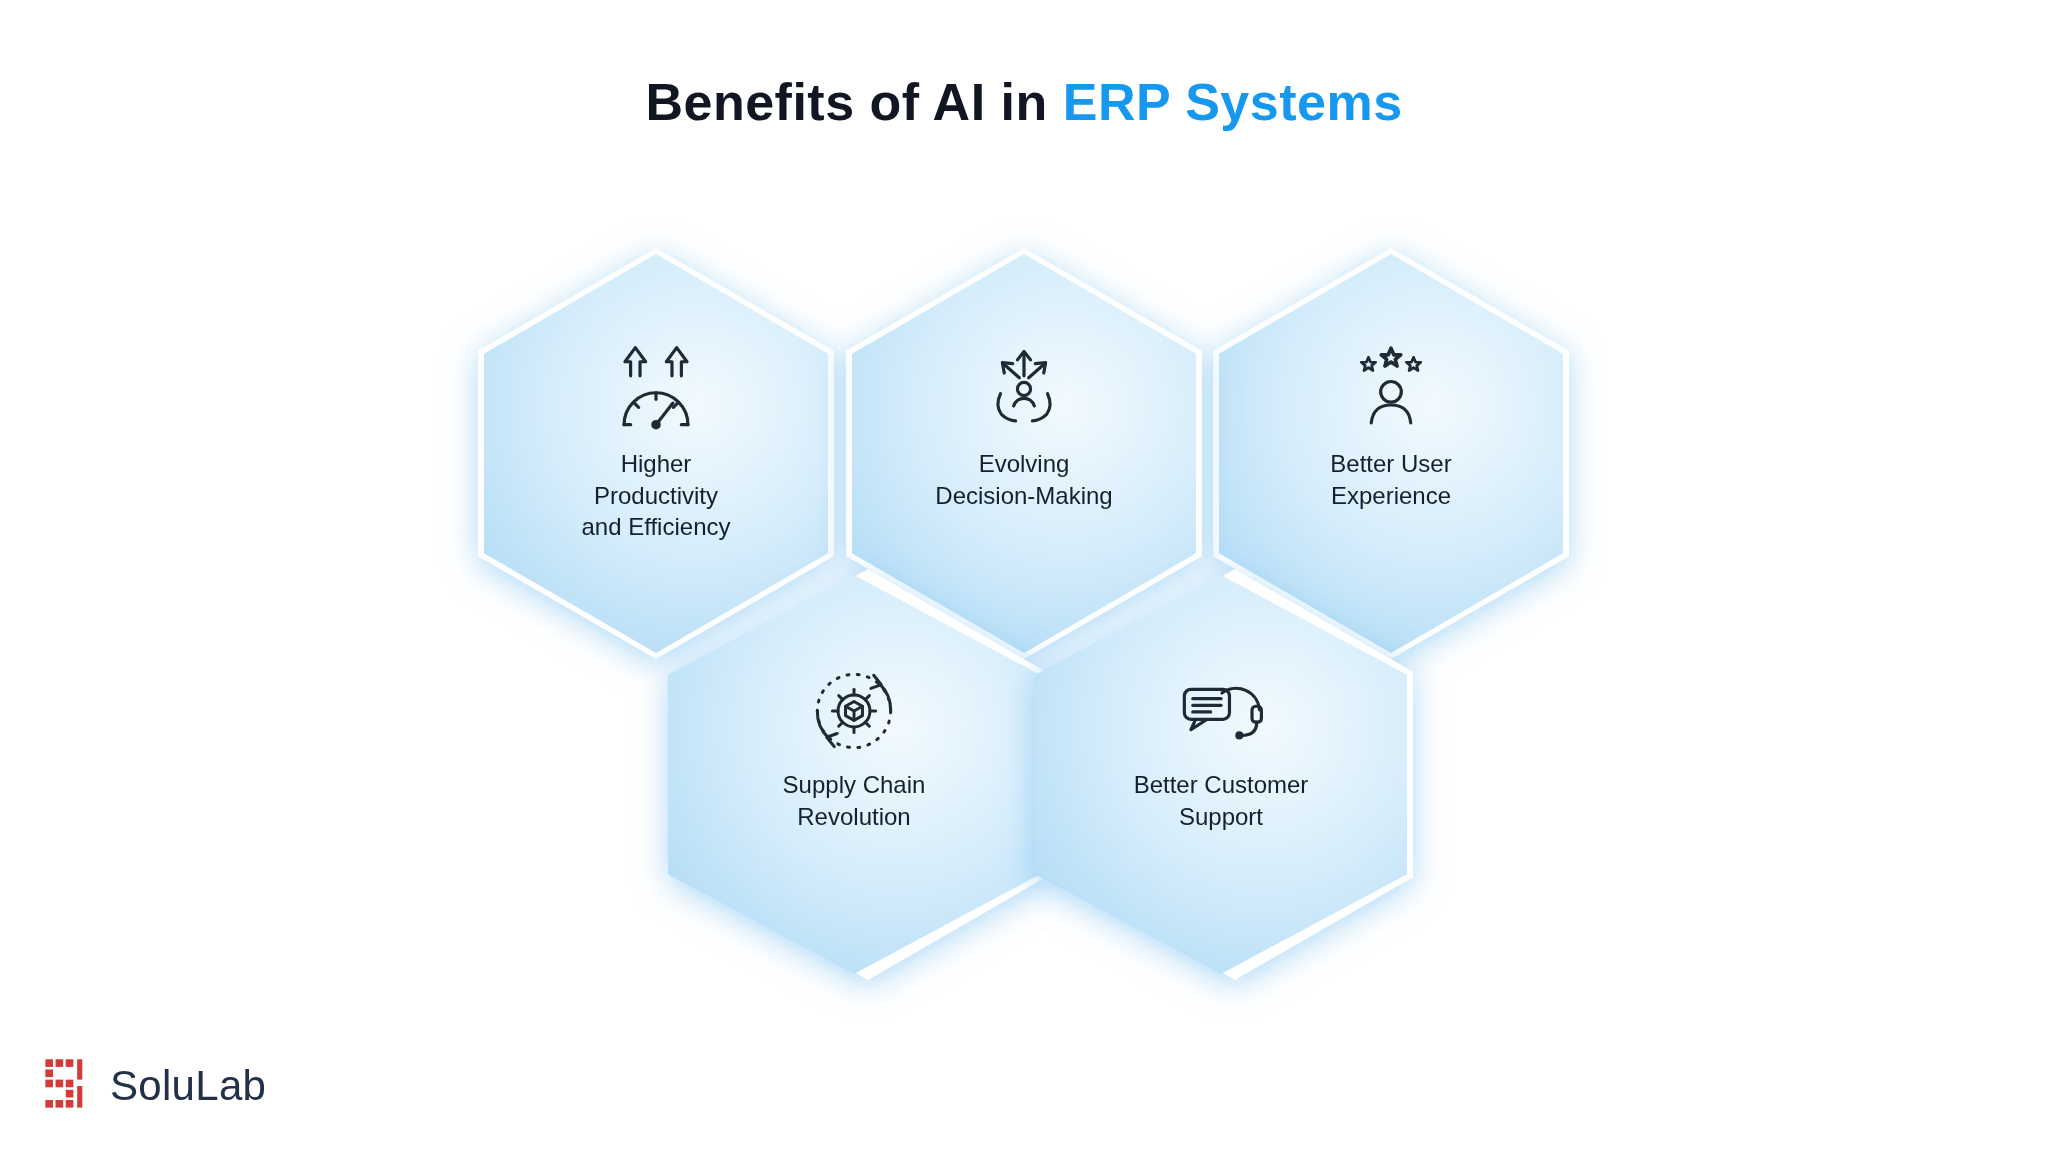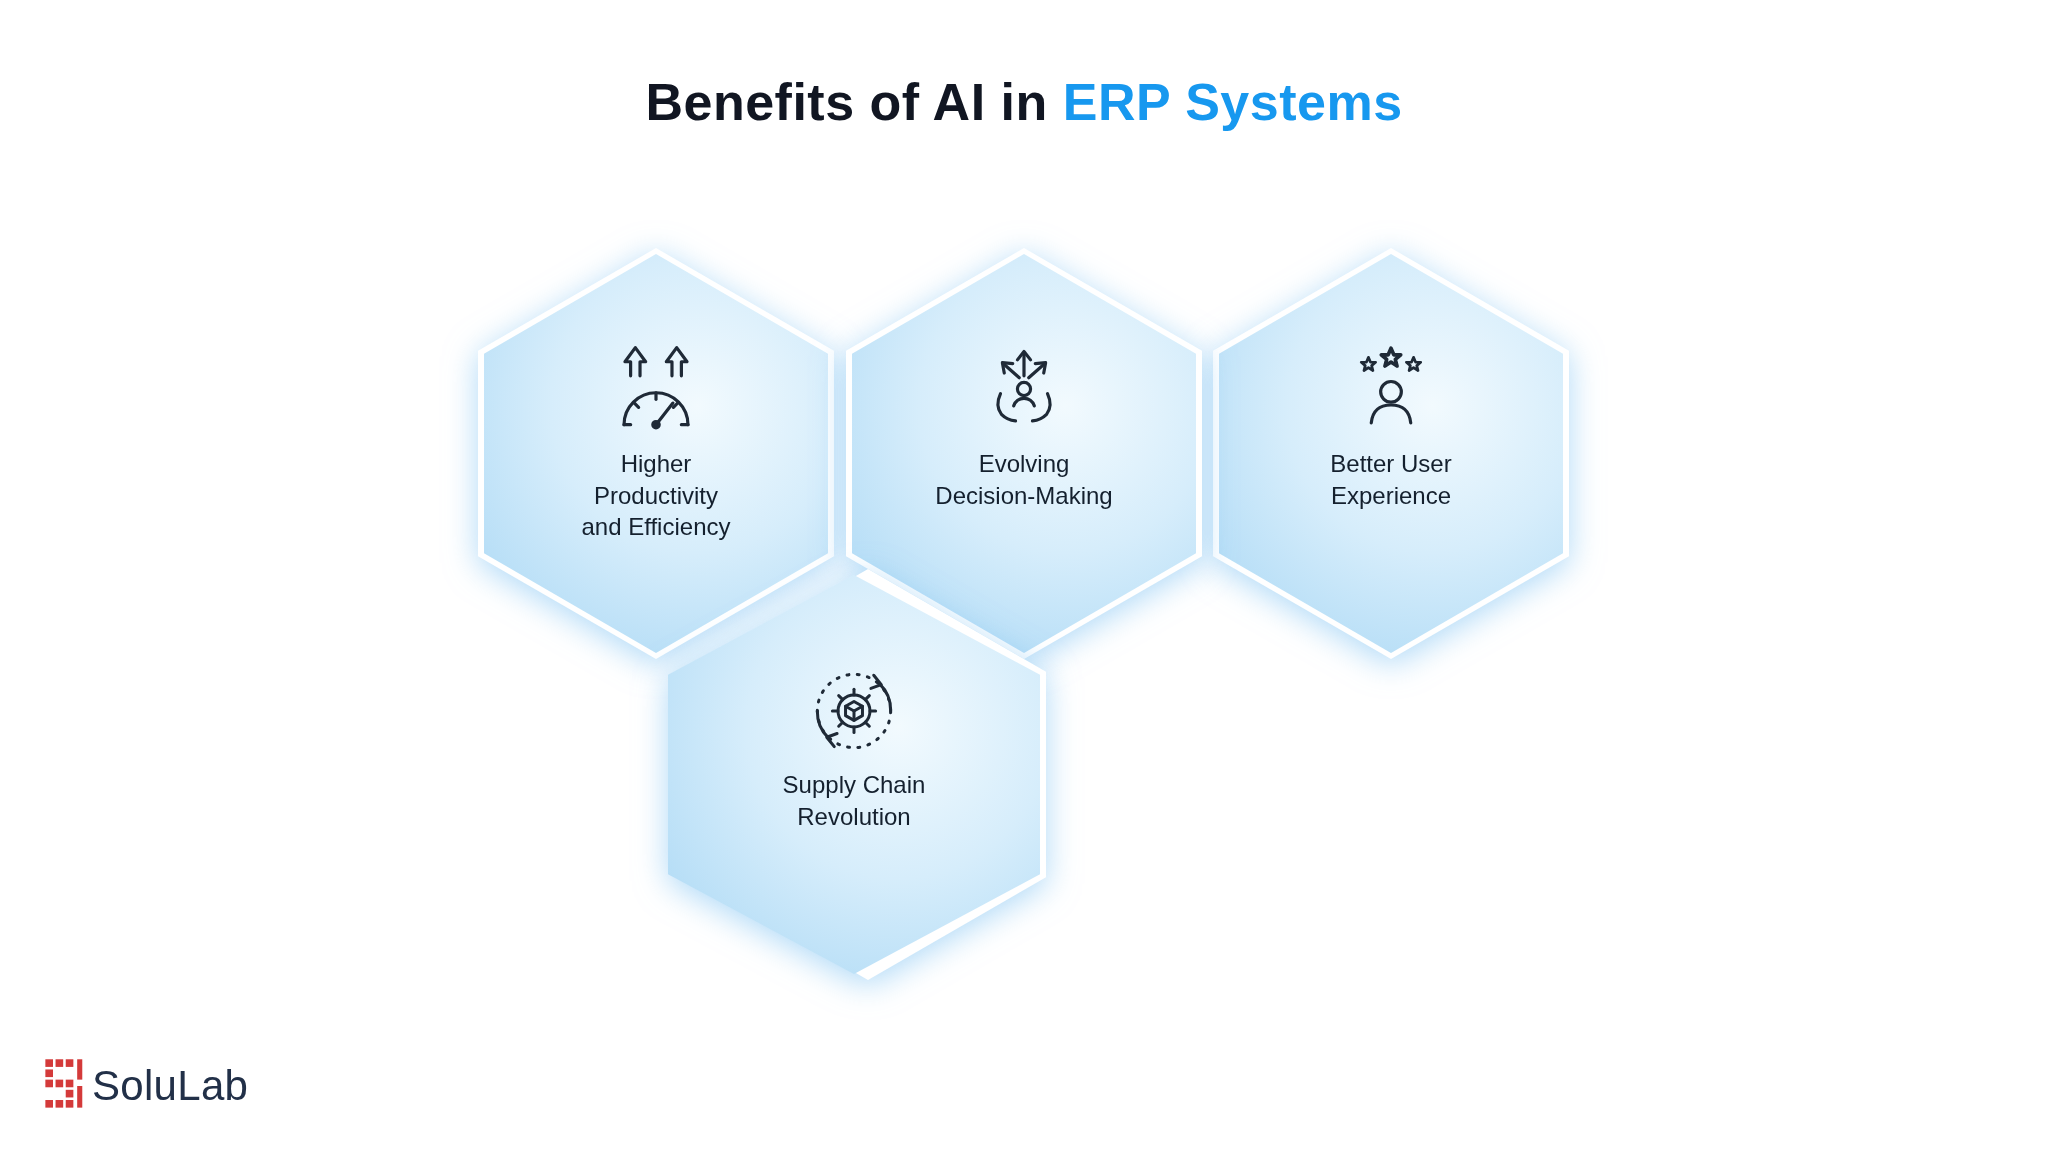--- a/index.html
+++ b/index.html
@@ -64,21 +64,21 @@
     color: #14202e;
     text-align: center;
     white-space: pre-line;
   }
   .logo {
     position: absolute;
     left: 44px;
     top: 1058px;
     display: flex;
     align-items: center;
-    gap: 2px;
+    gap: 20px;
   }
   .logo-text {
     font-size: 42px;
     font-weight: 500;
     color: #223048;
     letter-spacing: 0.3px;
   }
 </style>
 </head>
 <body>
@@ -171,20 +171,40 @@
           <path d="M55 41 L64 46 V56 L55 61 L46 56 V46 Z"></path>
           <path d="M46 46 L55 51 L64 46"></path>
           <path d="M55 51 V61"></path>
         </g>
       </svg>
       <div class="hex-label">Supply Chain
 Revolution</div>
     </div>
   </div>
 
+  <div class="hex-wrap row-bottom" style="left:1029px; top:569px;">
+    <div class="hex-outer"></div>
+    <div class="hex-inner">
+      <svg class="hex-icon" viewBox="0 0 110 100" width="104" height="94">
+        <g fill="none" stroke="#1f2a37" stroke-width="3.4" stroke-linecap="round" stroke-linejoin="round">
+          <rect x="16" y="28" width="48" height="32" rx="7"></rect>
+          <path d="M28 60 L23 71 L40 60"></path>
+          <path d="M25 38 H55"></path>
+          <path d="M25 45 H55"></path>
+          <path d="M25 52 H44"></path>
+          <path d="M56 32 A25 25 0 0 1 96 50"></path>
+          <rect x="88" y="46" width="10" height="17" rx="4"></rect>
+          <path d="M93 63 Q93 77 77 77"></path>
+          <circle cx="74.5" cy="77" r="2.6" fill="#1f2a37"></circle>
+        </g>
+      </svg>
+      <div class="hex-label">Better Customer
+Support</div>
+    </div>
+  </div>
 
   <div class="logo">
     <svg viewBox="0 0 36 44" width="46" height="56">
       <g fill="#d43a3a">
         <rect x="1" y="1" width="6" height="6"></rect>
         <rect x="9" y="1" width="6" height="6"></rect>
         <rect x="17" y="1" width="6" height="6"></rect>
         <rect x="1" y="9" width="6" height="6"></rect>
         <rect x="1" y="17" width="6" height="6"></rect>
         <rect x="9" y="17" width="6" height="6"></rect>

